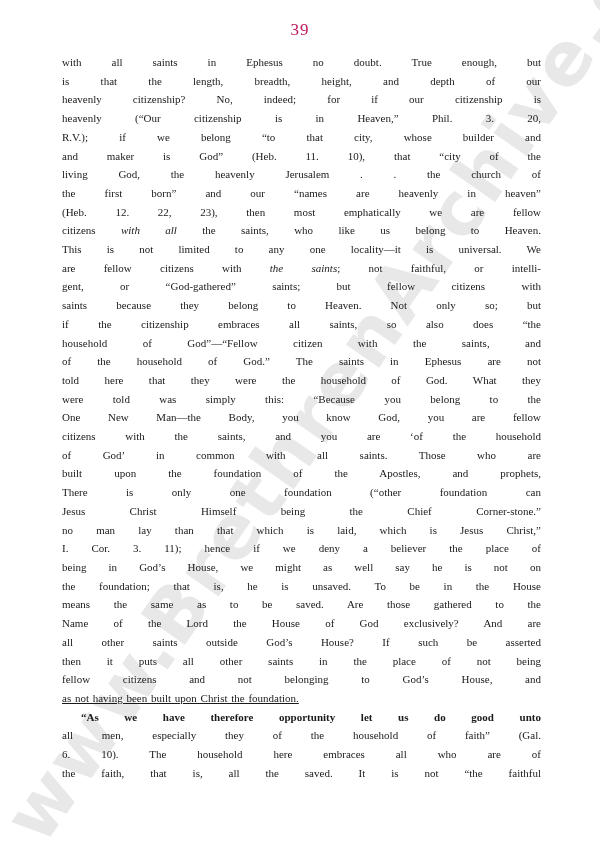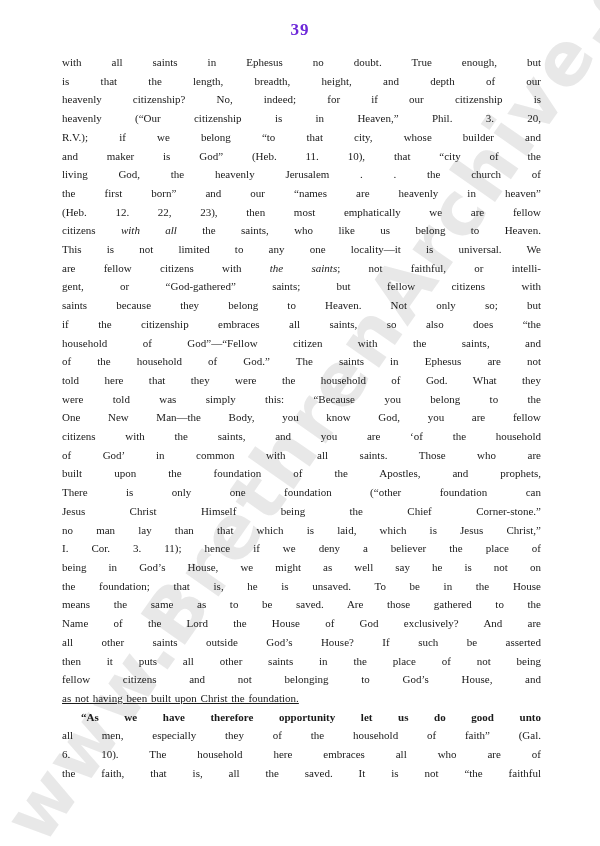--- a/index.html
+++ b/index.html
@@ -17,22 +17,21 @@
     color: #1a1a1a;
   }
   .page-number {
     position: absolute;
     top: 20px;
     left: 0;
     right: 0;
     text-align: center;
     font-size: 17px;
     letter-spacing: 1px;
-    color: #6d28d9;
-    font-weight: bold;
+    color: #be185d;
   }
   .watermark {
     position: absolute;
     left: -185px;
     top: 392px;
     width: 970px;
     text-align: center;
     transform: rotate(-55deg);
     font-family: "DejaVu Sans", sans-serif;
     font-weight: bold;

